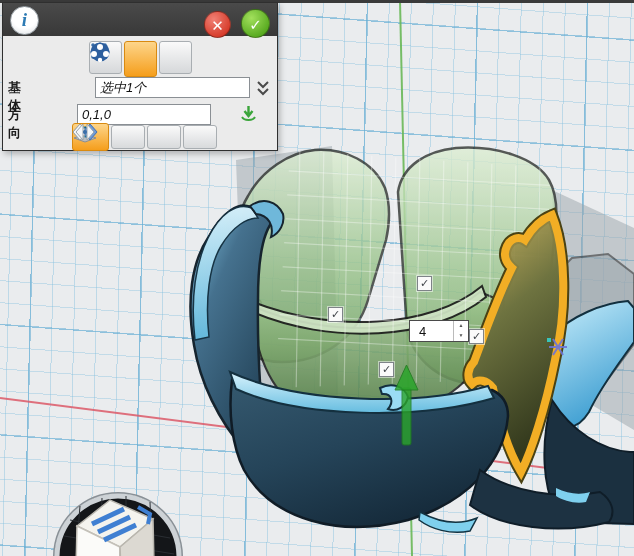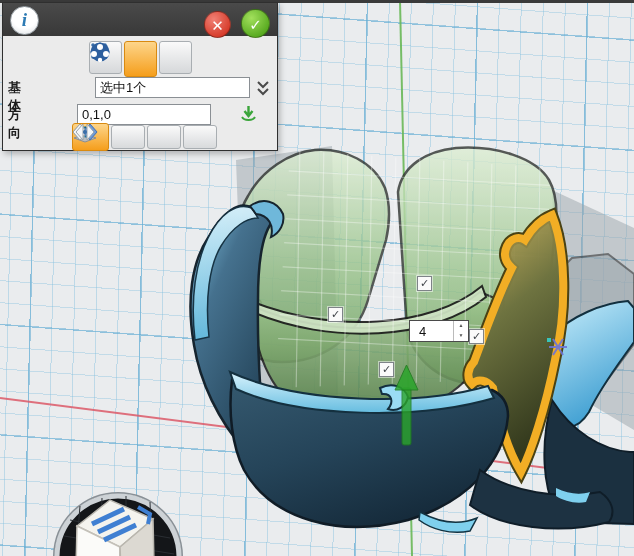--- a/index.html
+++ b/index.html
@@ -40,21 +40,21 @@
             color:#fff;font-size:15px;font-weight:bold;line-height:27px;cursor:pointer;border:1px solid rgba(0,0,0,.35);box-sizing:border-box;}
   .closebtn{left:201px;background:radial-gradient(circle at 35% 30%,#f08074,#d63b2a 75%);}
   .okbtn{left:238px;top:6px;width:29px;height:29px;line-height:29px;background:radial-gradient(circle at 35% 30%,#a2e05c,#57a91f 75%);}
   .tabsrow{position:absolute;left:86px;top:38px;display:flex;gap:2px;}
   .tool{width:31px;height:31px;border:1px solid #a9aeb2;border-radius:3px;
         background:linear-gradient(#fafafa,#d6d8da);display:flex;align-items:center;justify-content:center;cursor:pointer;}
   .tool.sel{background:linear-gradient(#fdd58a,#f59e1c);border-color:#d98a10;height:34px;}
   .fieldrow{position:absolute;left:0;height:22px;}
   .flabel{position:absolute;left:5px;top:2px;font-size:13px;color:#1c1c1c;font-weight:bold;}
   .finput{position:absolute;background:#fff;border:1px solid #8a8f94;height:19px;font-size:13px;
-          padding:0 4px;font-family:inherit;color:#111;box-sizing:content-box;outline:none;}
+          padding:0 4px;font-family:inherit;color:#111;box-sizing:content-box;outline:none;font-style:italic;}
   .row1{top:74px;} .row2{top:101px;}
   .row1 .finput{left:92px;width:145px;} .row2 .finput{left:74px;width:124px;}
   .chevrons{position:absolute;left:253px;top:76px;width:14px;height:18px;cursor:pointer;}
   .dl-arrow{position:absolute;left:237px;top:102px;width:17px;height:18px;cursor:pointer;}
   .bottomrow{position:absolute;left:69px;top:120px;display:flex;align-items:flex-start;gap:2px;}
   .btool{width:32px;height:22px;margin-top:2px;border:1px solid #a9aeb2;border-radius:3px;
         background:linear-gradient(#fafafa,#d8dadc);display:flex;align-items:center;justify-content:center;cursor:pointer;}
   .btool.sel{width:35px;height:26px;margin-top:0;background:linear-gradient(#fdd58a,#f59e1c);border-color:#d98a10;}
 
   

